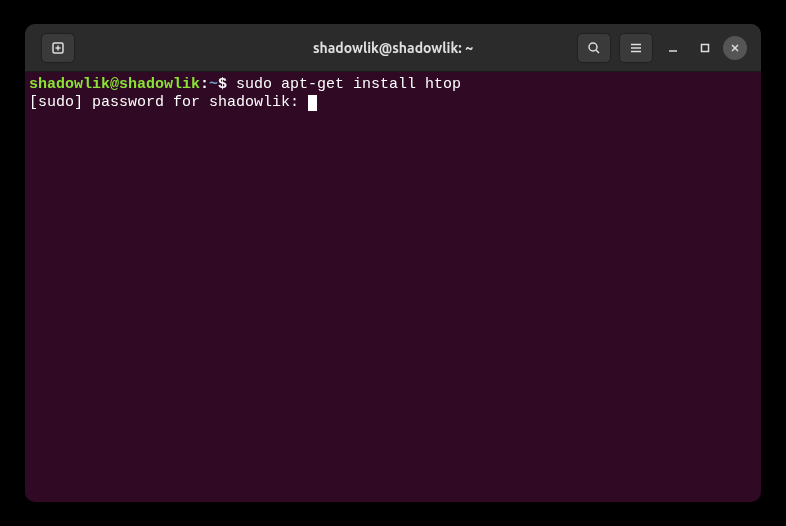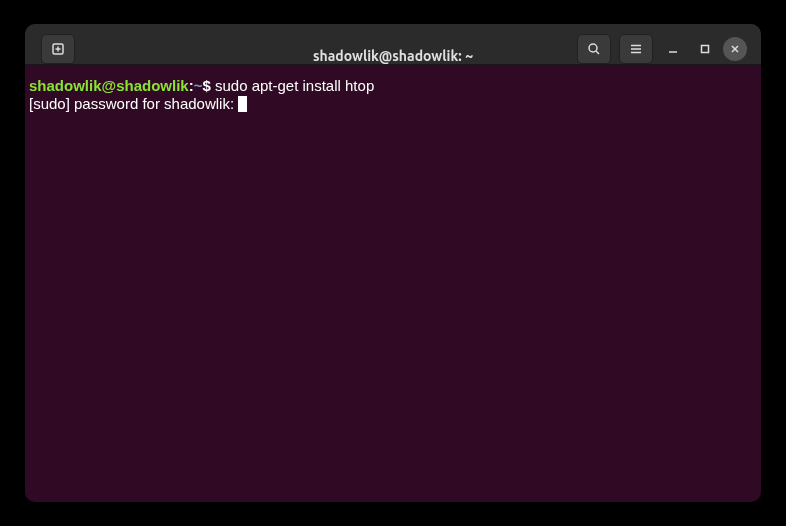--- a/index.html
+++ b/index.html
@@ -20,24 +20,24 @@
       width: 736px;
       height: 478px;
       background: #300a24;
       border-radius: 10px;
       overflow: hidden;
       box-shadow: 0 0 0 1px rgba(0,0,0,0.5);
       display: flex;
       flex-direction: column;
     }
     .titlebar {
-      height: 41px;
+      height: 48px;
       background: #2b2b2b;
       display: flex;
-      align-items: flex-end;
+      align-items: center;
       padding: 0 14px;
       border-bottom: 1px solid #1a1a1a;
       position: relative;
     }
     .titlebar-left {
       display: flex;
       align-items: center;
     }
     .titlebar-button {
       width: 34px;
@@ -85,22 +85,22 @@
       width: 24px;
       height: 24px;
     }
     .window-control svg {
       stroke: #ddd;
       stroke-width: 1.5;
       fill: none;
     }
     .terminal-body {
       flex: 1;
-      padding: 12px 4px;
-      font-family: Liberation Sans, sans-serif;
+      padding: 4px 4px;
+      font-family: Liberation Mono, monospace;
       font-size: 15px;
       line-height: 18px;
       color: #ffffff;
       white-space: pre;
     }
     .prompt-user {
       color: #8ae234;
       font-weight: bold;
     }
     .prompt-colon {

